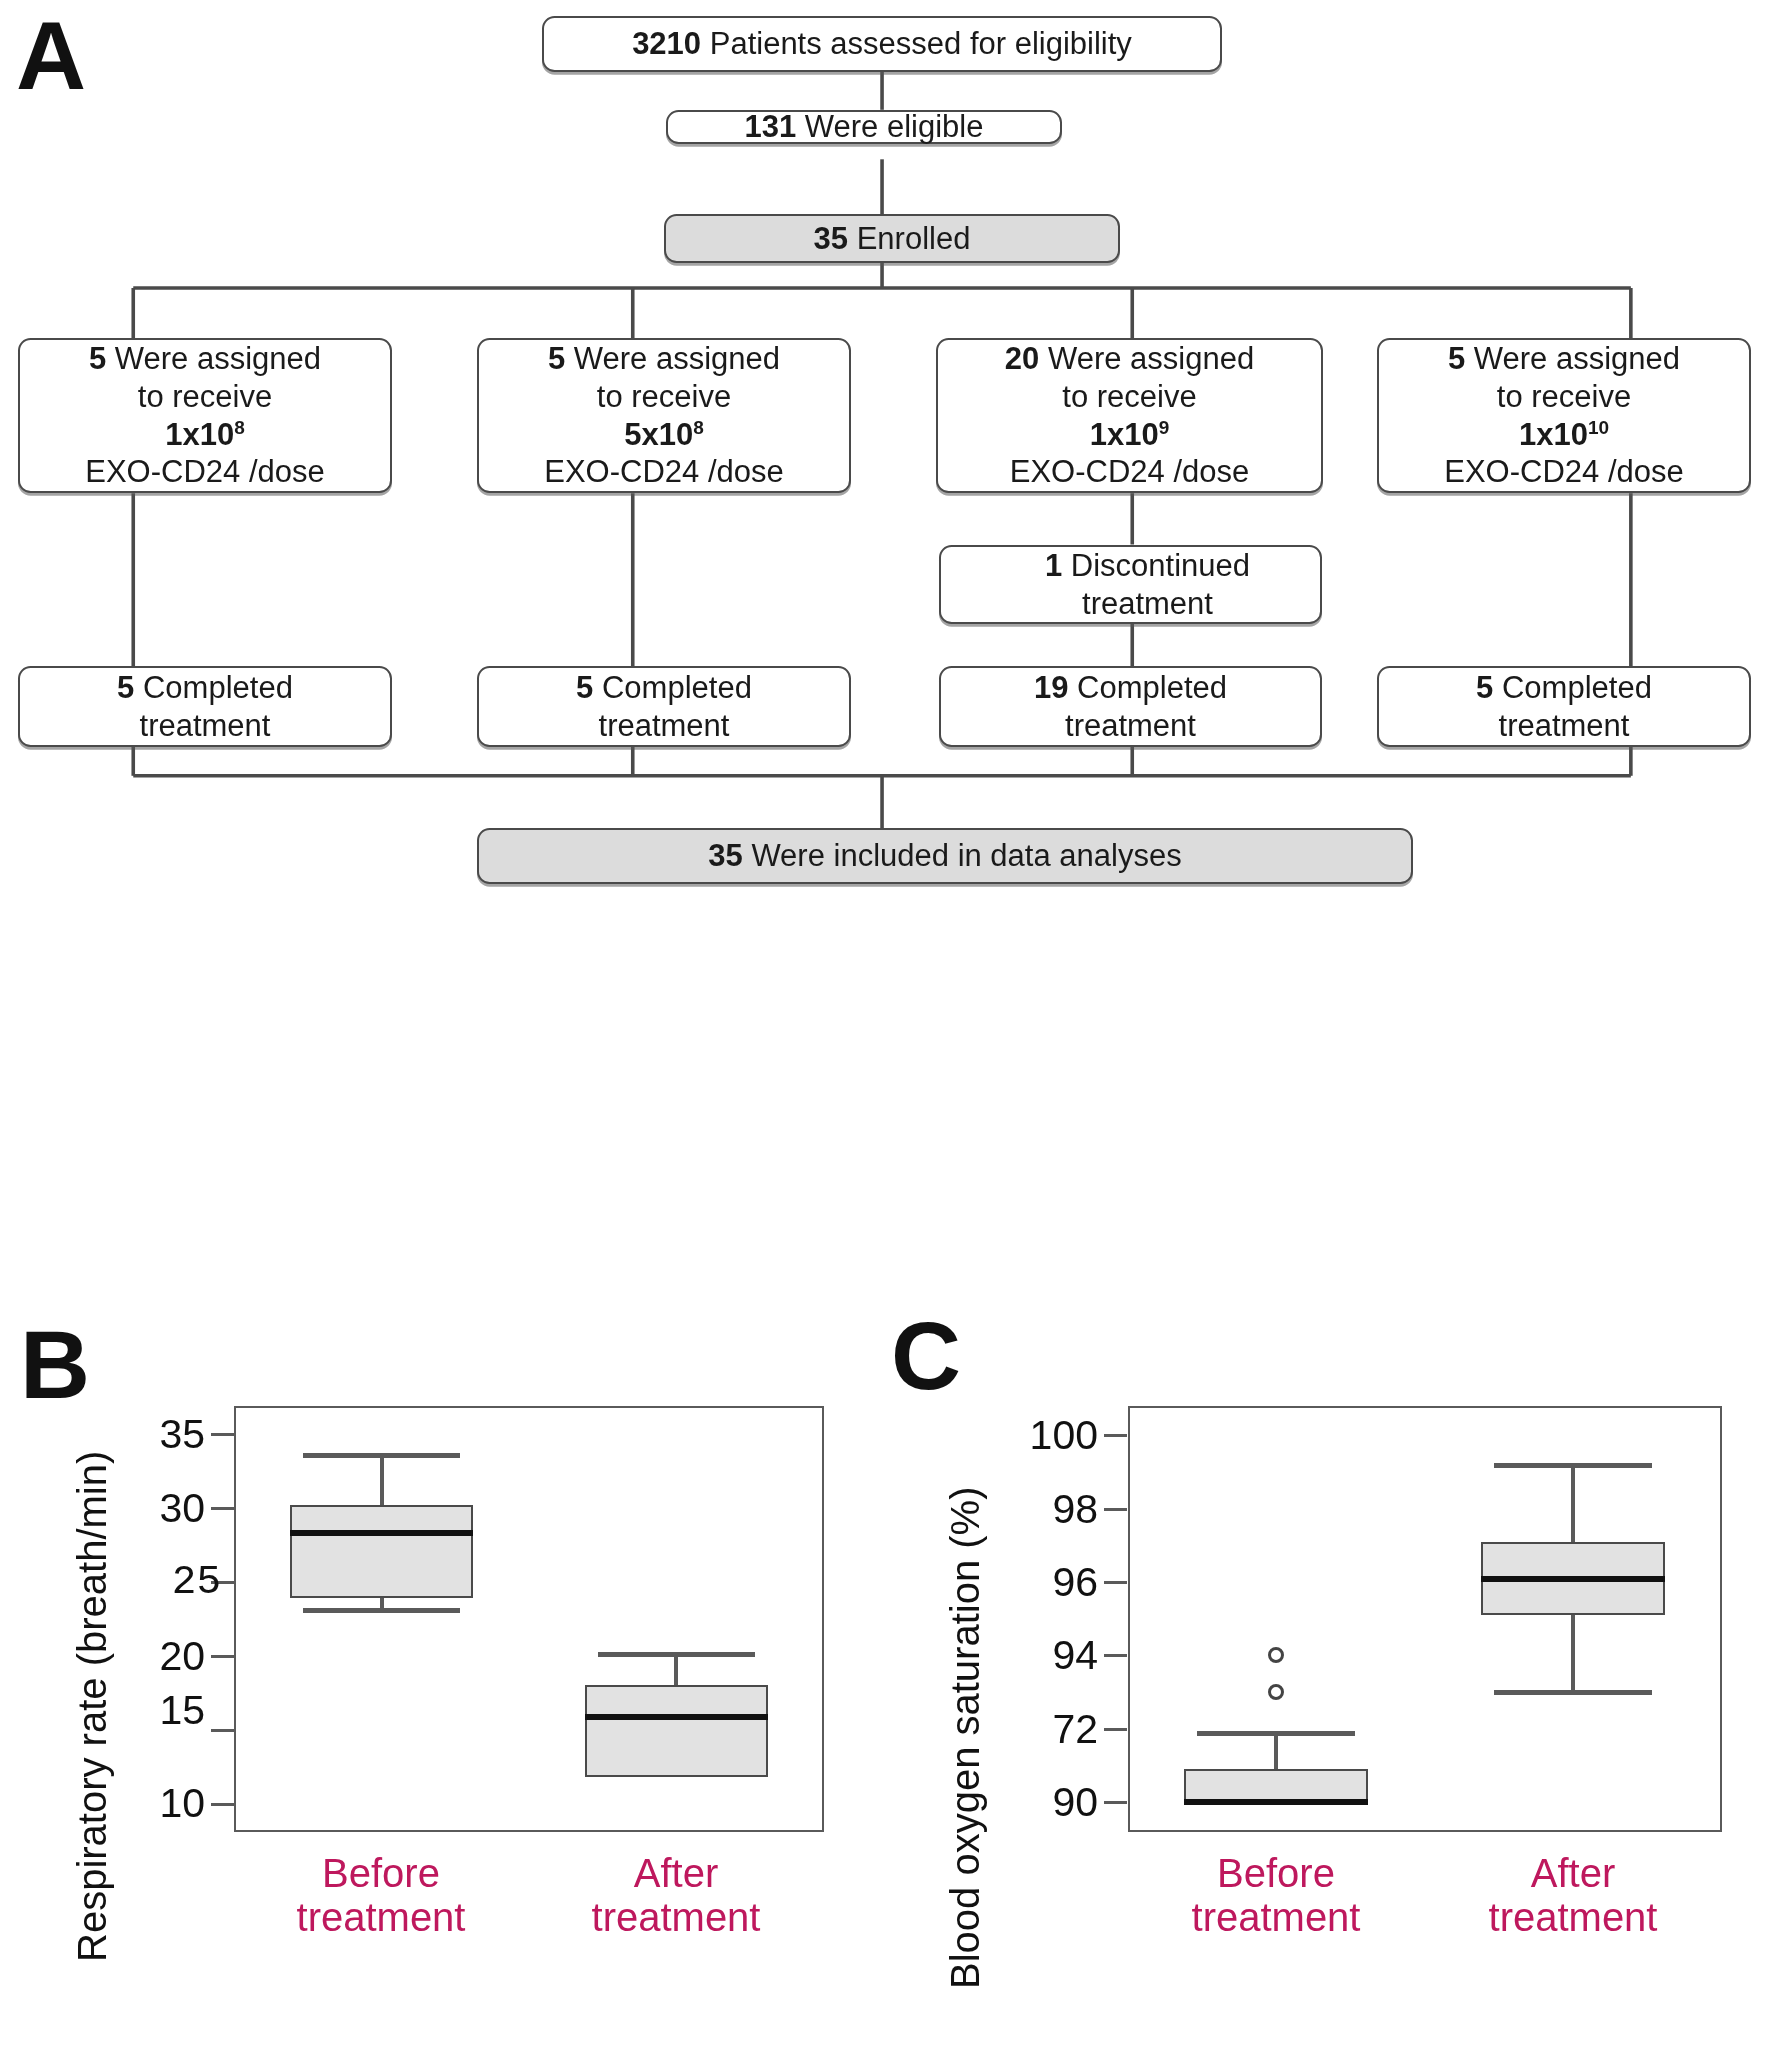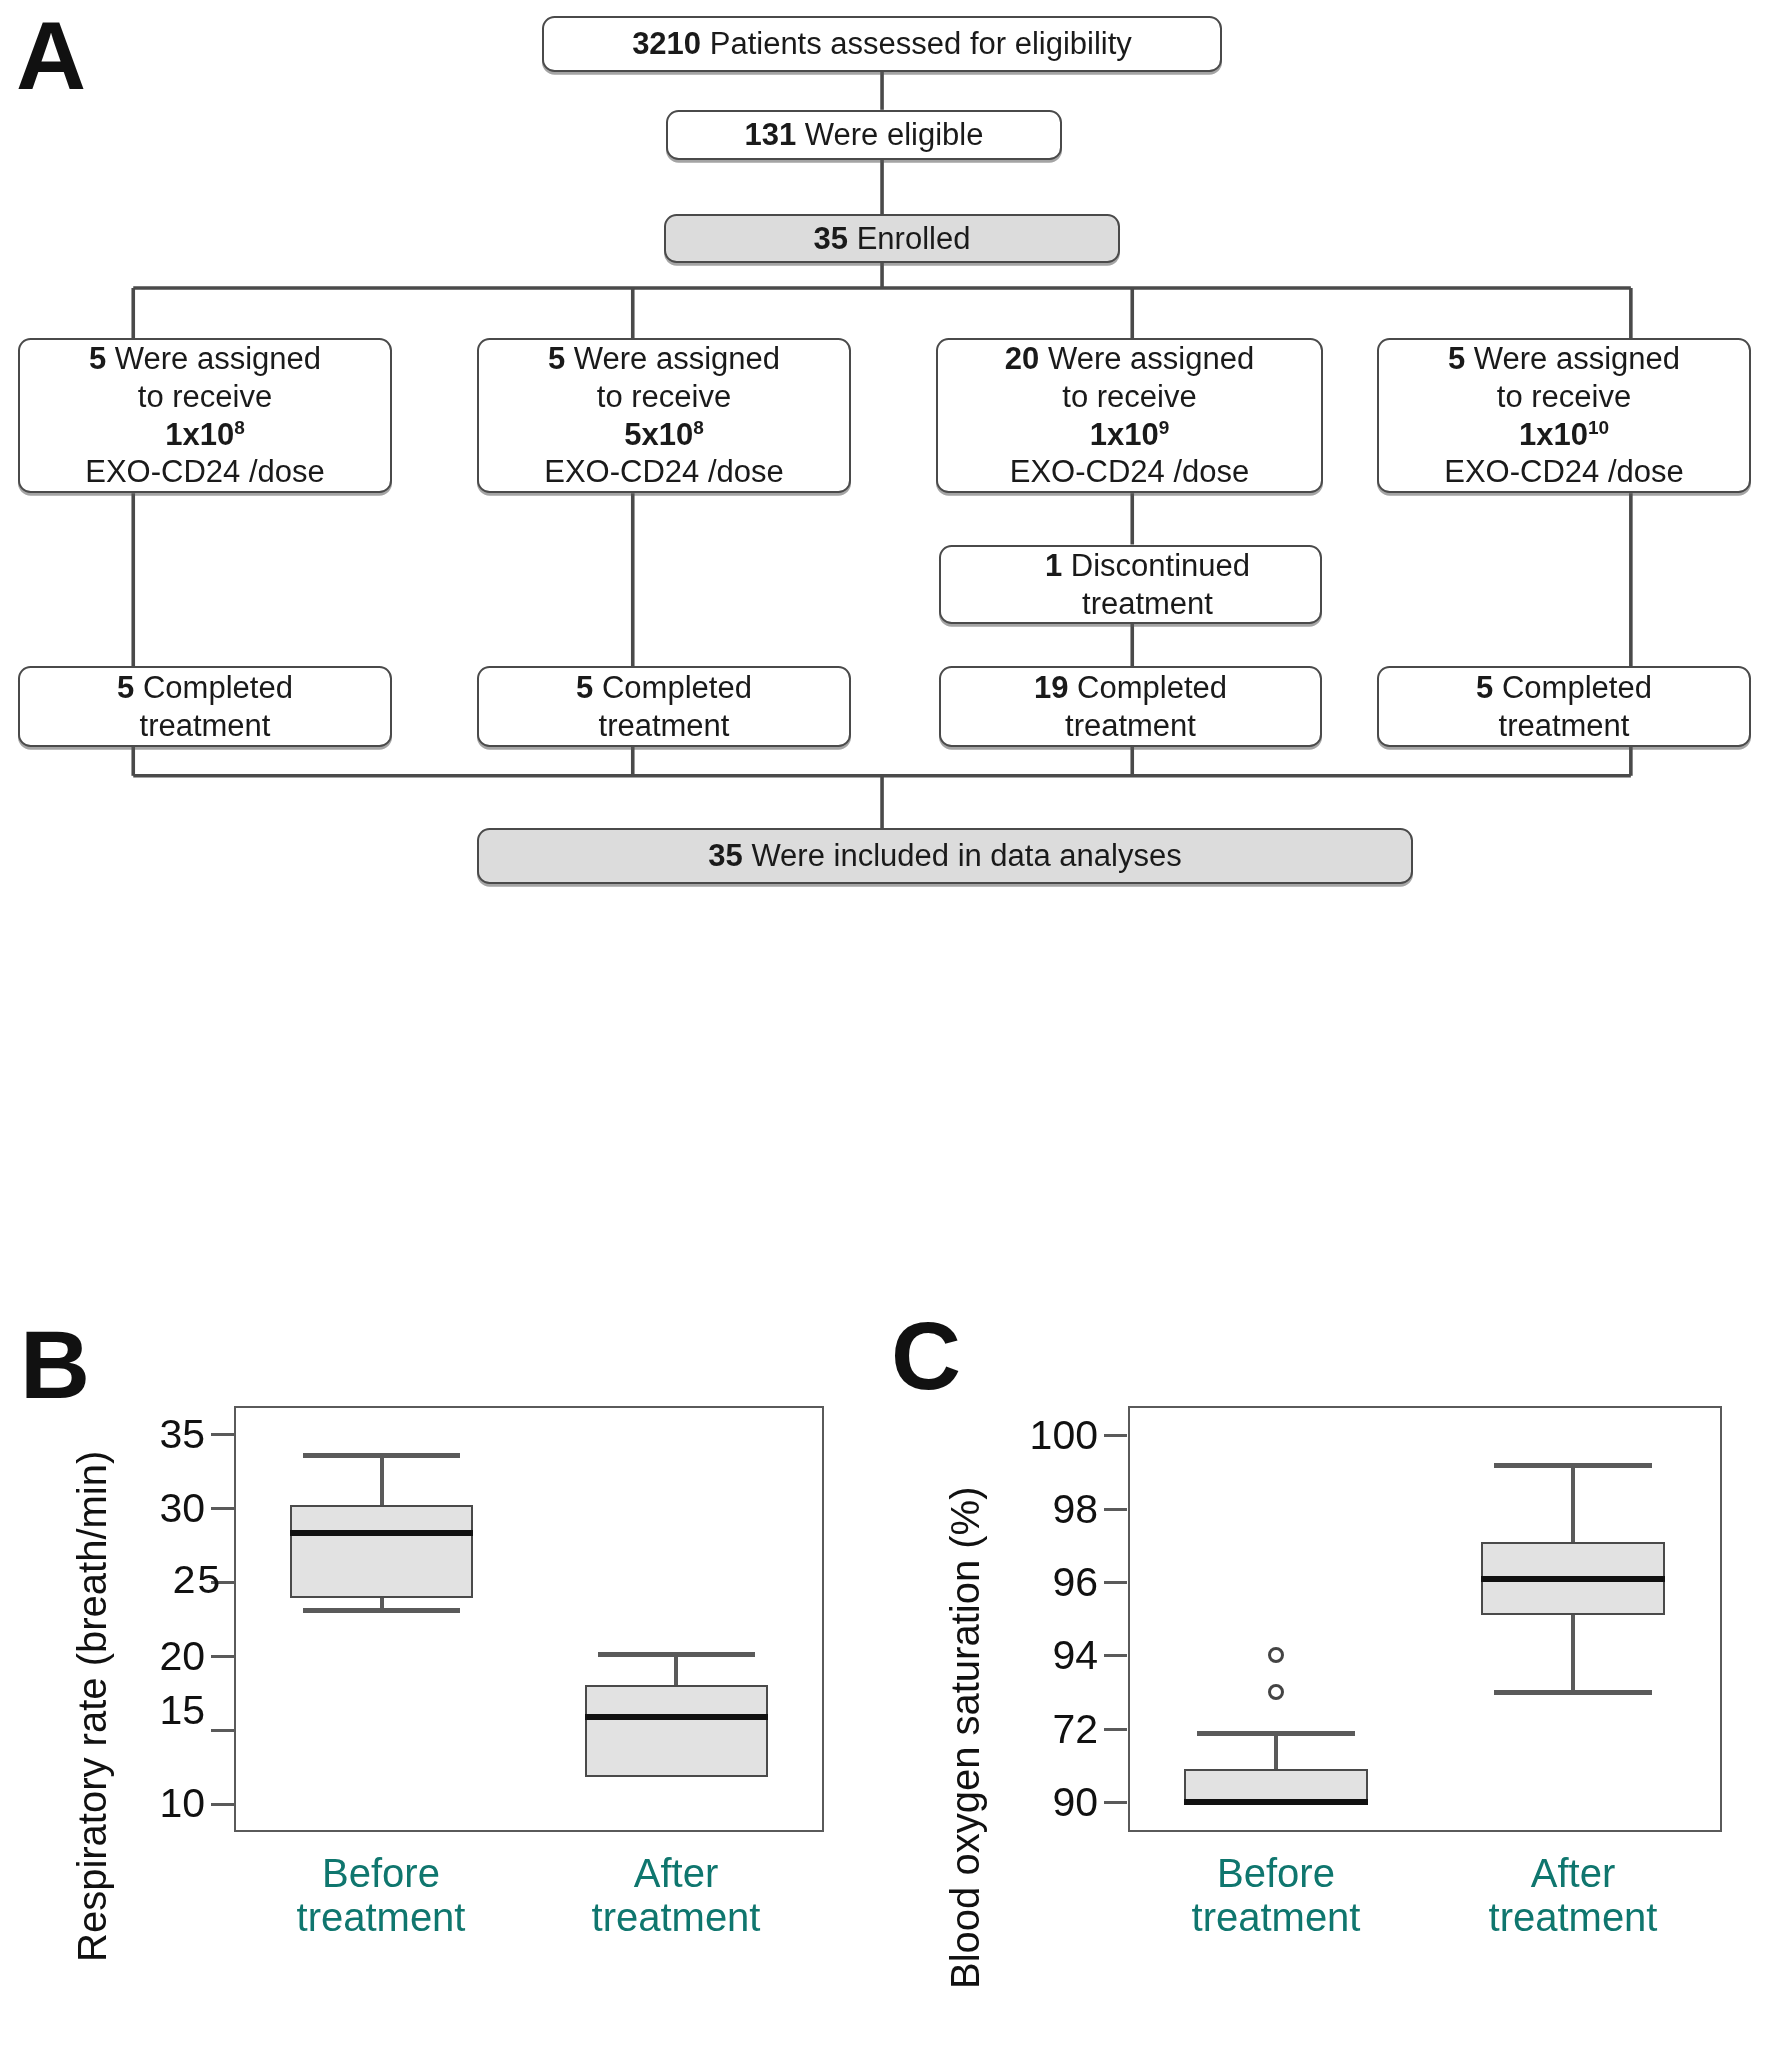--- a/index.html
+++ b/index.html
@@ -39,21 +39,21 @@
   .ytitle{
     position:absolute;transform-origin:0 0;
     font-size:40px;white-space:nowrap;color:#111;
   }
   .ytick-label{
     position:absolute;font-size:41px;text-align:right;color:#111;
     transform:translateY(-50%);
   }
   .ytick-mark{position:absolute;height:2.7px;background:#5a5a5a;}
   .xtick-label{
-    position:absolute;font-size:40px;text-align:center;color:#0f766e;line-height:1.1;
+    position:absolute;font-size:40px;text-align:center;color:#be185d;line-height:1.1;
   }
   .bx-box{
     position:absolute;box-sizing:border-box;
     border:2.7px solid #4a4a4a;background:#e2e2e2;
   }
   .bx-median{position:absolute;background:#111;height:6.3px;}
   .bx-vline{position:absolute;background:#5a5a5a;width:3.6px;}
   .bx-cap{position:absolute;background:#5a5a5a;height:4.5px;}
   .bx-outlier{
     position:absolute;width:16px;height:16px;border:3.6px solid #444;
@@ -98,21 +98,21 @@
       <line x1="148" y1="862" x2="1812" y2="862"></line>
       <line x1="980" y1="862" x2="980" y2="920"></line>
     </g>
   </svg>
 
   <div class="fbox" style="left:542px;top:16px;width:680px;height:56px;text-align:right;">
     <span><b>3210</b>
     <span>Patients assessed for eligibility</span></span>
   </div>
 
-  <div class="fbox" style="left:666px;top:110px;width:396px;height:50px;">
+  <div class="fbox" style="left:666px;top:110px;width:396px;height:34px;">
     <span><b>131</b>
     <span>Were eligible</span></span>
   </div>
 
   <div class="fbox shaded" style="left:664px;top:214px;width:456px;height:49px;">
     <span><b>35</b>
     <span>Enrolled</span></span>
   </div>
 
   <div class="fbox" style="left:18px;top:338px;width:374px;height:155px;">

